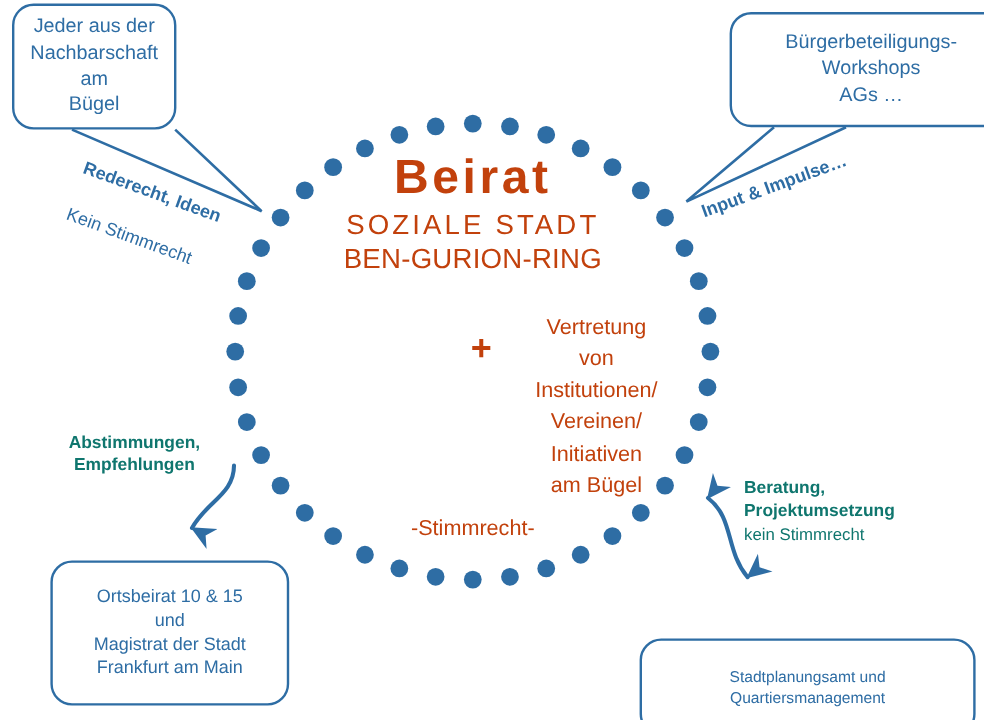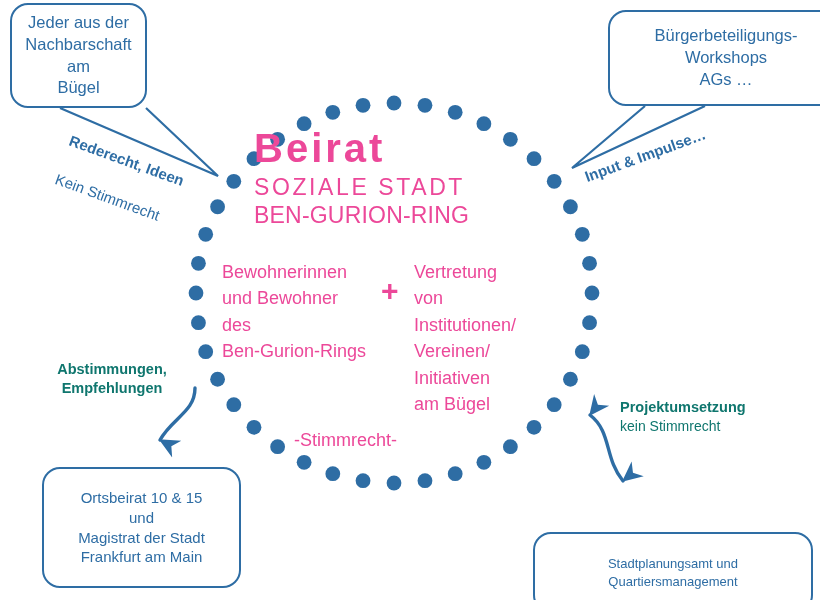--- a/index.html
+++ b/index.html
@@ -60,22 +60,22 @@
   }
   #box-stadtplanungsamt {
     left: 533px; top: 492px; width: 280px; height: 81px;
     font-size: 13px;
     margin-top: 40px;
   }
 
   
   .center-block {
     position: absolute;
-    text-align: left;
-    color: #ec4899;
+    text-align: center;
+    color: #c2410c;
   }
   #title-beirat {
     left: 254px; top: 128px; width: 280px;
     font-size: 40px;
     font-weight: bold;
     letter-spacing: 3px;
     line-height: 1;
   }
   #title-soziale-stadt {
     left: 254px; top: 176px; width: 280px;
@@ -251,41 +251,38 @@
 
   <div class="bubble" id="box-stadtplanungsamt">
     <span class="bubble-text">Stadtplanungsamt und
 Quartiersmanagement</span>
   </div>
 
   <div class="center-block" id="title-beirat">Beirat</div>
   <div class="center-block" id="title-soziale-stadt">SOZIALE STADT</div>
   <div class="center-block" id="title-ben-gurion-ring">BEN-GURION-RING</div>
 
-  <div class="center-block" id="group-left">Bewohnerinnen
-und Bewohner
-des
-Ben-Gurion-Rings</div>
   <div class="center-block" id="plus-symbol">+</div>
   <div class="center-block" id="group-right">Vertretung
 von
 Institutionen/
 Vereinen/
 Initiativen
 am Bügel</div>
   <div class="center-block" id="stimmrecht-note">-Stimmrecht-</div>
 
   <div class="rot-label" id="label-rederecht">
     <span class="l1">Rederecht, Ideen</span>
     <span class="l2">Kein Stimmrecht</span>
   </div>
 
   <div class="rot-label" id="label-input-impulse">Input &amp; Impulse…</div>
 
   <div class="flat-label" id="label-abstimmungen">Abstimmungen,
 Empfehlungen</div>
 
   <div class="flat-label" id="label-beratung">
+    <span class="l1">Beratung,</span>
     <span class="l2">Projektumsetzung</span>
     <span class="l3">kein Stimmrecht</span>
   </div>
 
 </div>
 
 </body></html>

